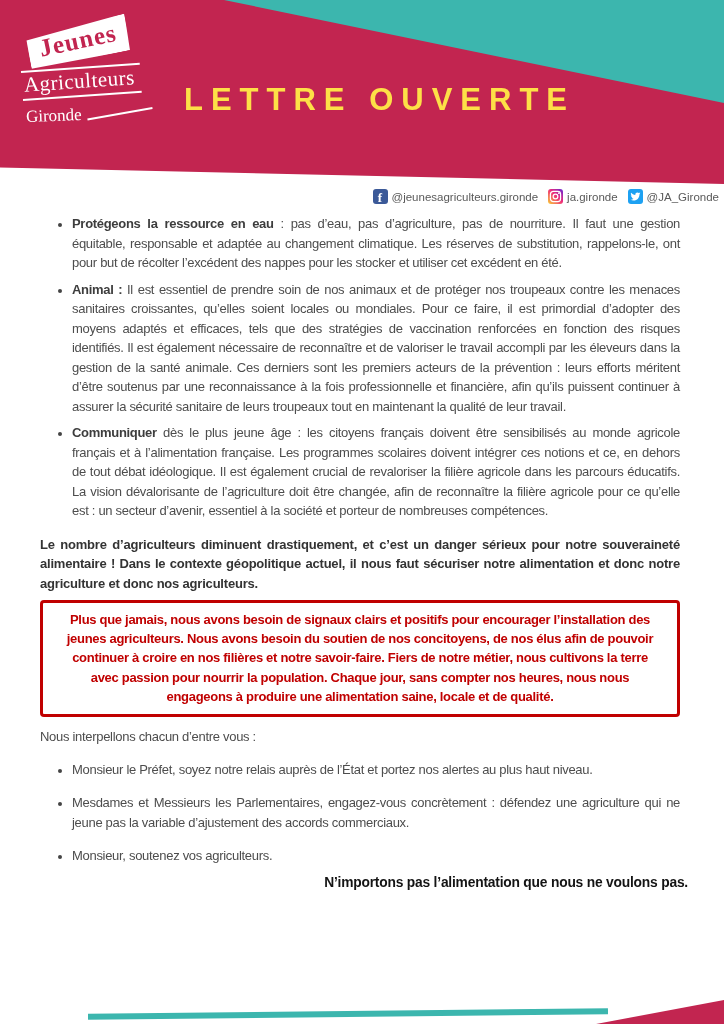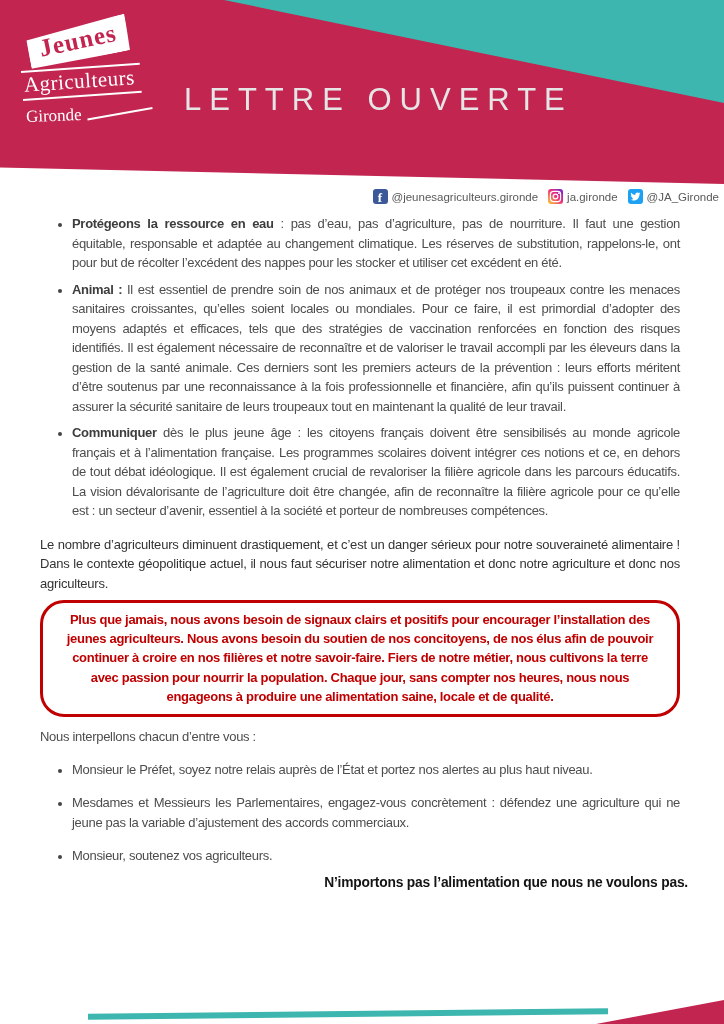--- a/index.html
+++ b/index.html
@@ -16,21 +16,21 @@
     background:#c22550;
     clip-path:polygon(0 0, 100% 0, 100% 100%, 0 91%);
   }
   .banner-teal {
     position:absolute; left:224px; top:0; width:500px; height:103px;
     background:#3cb6ae;
     clip-path:polygon(0 0, 100% 0, 100% 100%);
   }
   .page-title {
     position:absolute; left:184px; top:82px;
-    color:#e5e5e5; font-size:31px; font-weight:400;
+    color:#fde047; font-size:31px; font-weight:700;
     letter-spacing:8px; white-space:nowrap;
   }
 
   
   .logo { position:absolute; left:22px; top:34px; width:160px;
           font-family:"Liberation Serif", serif; color:#fff; }
   .logo-box {
     display:inline-block; background:#ffffff; padding:3px 12px 6px 12px;
     transform:rotate(-12deg); transform-origin:left bottom;
     clip-path:polygon(1% 16%, 100% 0%, 98% 100%, 0% 94%);
@@ -69,25 +69,25 @@
   
   .flow { position:absolute; left:40px; right:44px; top:214px;
           color:#4d4d4d; font-size:13px; letter-spacing:-0.3px; line-height:19.5px; }
   ul.blist { list-style:disc; margin:0; padding-left:32px; }
   ul.blist li { margin-bottom:7px; text-align:justify; }
   ul.blist li::marker { color:#444; font-size:0.9em; }
   .lead { font-weight:bold; color:#3d3d3d; }
 
   .emphasis {
     margin:14px 0 0 0; text-align:justify;
-    font-weight:normal; color:#333333; letter-spacing:-0.2px;
+    font-weight:bold; color:#333333; letter-spacing:-0.2px;
   }
 
   .redbox {
-    margin-top:7px; border:3px solid #c00000; border-radius:24px;
+    margin-top:7px; border:3px solid #c00000; border-radius:4px;
     padding:7px 20px 8px 20px;
     color:#c00000; font-weight:bold; text-align:center; line-height:19.2px;
   }
 
   .interpellation { margin:10px 0 0 0; }
   ul.blist2 { list-style:disc; margin:13px 0 12px 0; padding-left:32px; }
   ul.blist2 li { margin-bottom:14px; text-align:justify; }
   ul.blist2 li::marker { color:#444; font-size:0.9em; }
 
   .closing {

